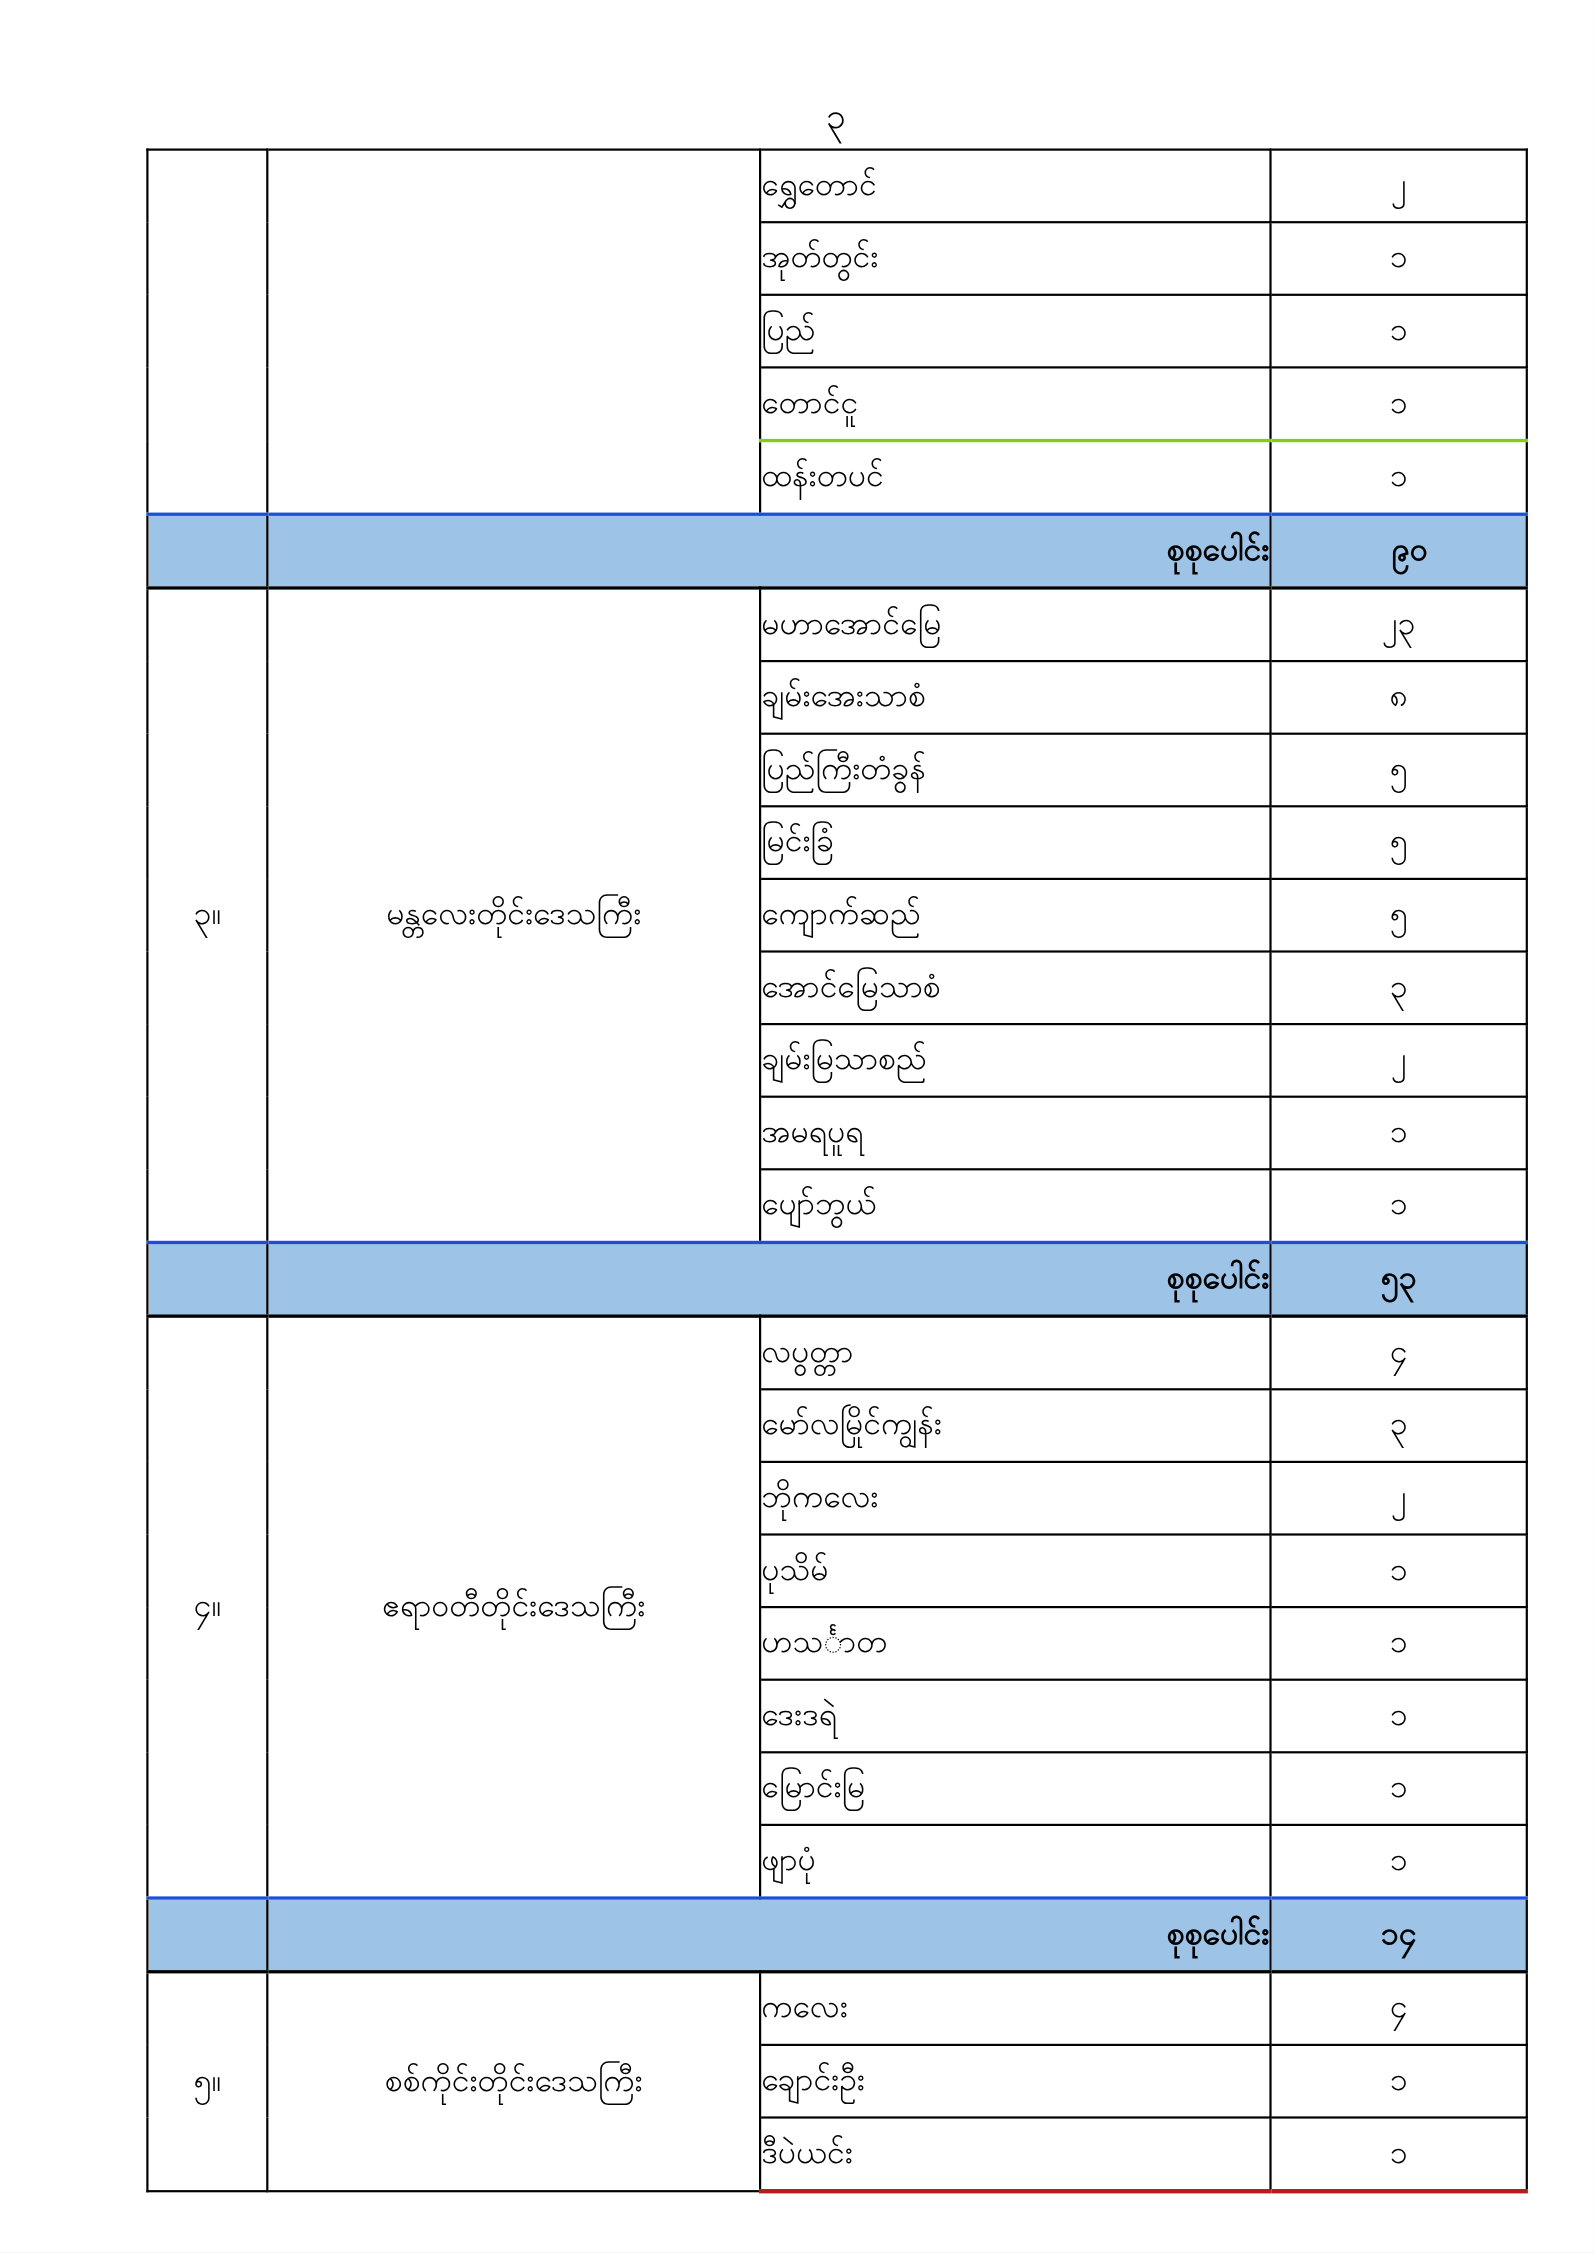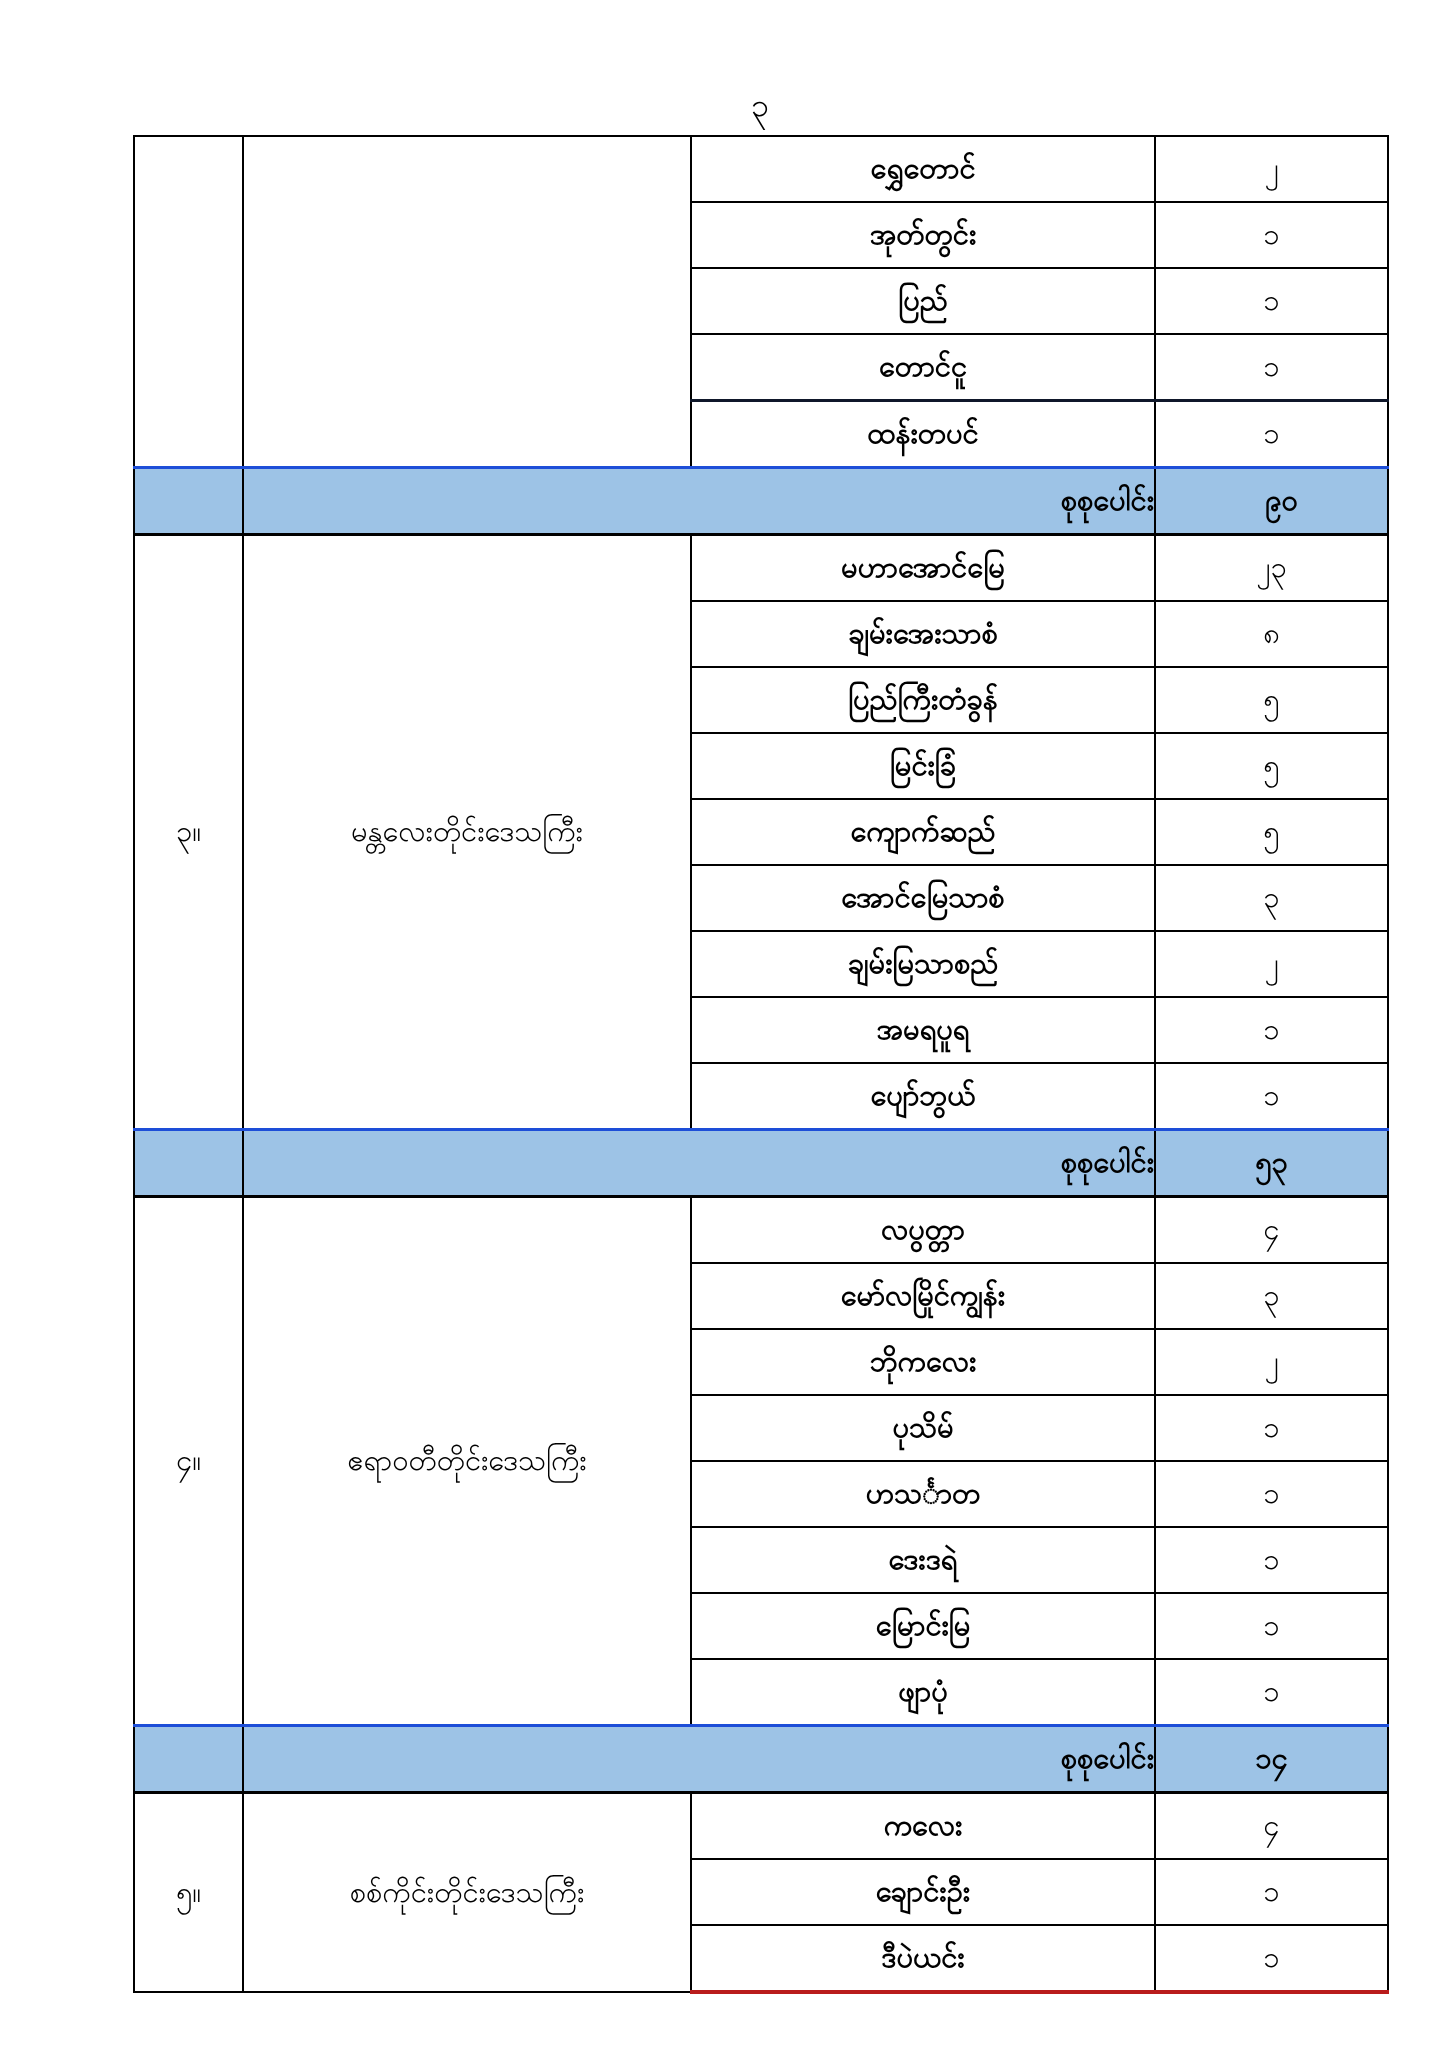--- a/index.html
+++ b/index.html
@@ -34,30 +34,30 @@
     border: 2px solid #000;
     height: 64px;
     font-size: 29px;
     line-height: 1.15;
     padding: 0;
     vertical-align: middle;
     overflow: hidden;
   }
   td.c1 { text-align: center; }
   td.c2 { text-align: center; padding-left: 16px; }
-  td.c3 { text-align: center; padding-left: 20px; font-weight: bold; }
+  td.c3 { text-align: left; padding-left: 20px; }
   td.c4 { text-align: center; }
   tr.total-row td {
     font-weight: bold;
     border-top: 3px solid #1d4ed8;
     border-bottom: 3px solid #000;
   }
   td.total-label { text-align: right; padding-right: 16px; }
   
-  tbody tr:nth-child(5) td { border-top: 3px solid #0f172a; }
+  tbody tr:nth-child(5) td { border-top: 3px solid #84cc16; }
   
   tbody tr:last-child td { border-bottom: 4px solid #b91c1c; }
 </style>
 </head>
 <body>
 
 <div class="page">
   <div class="page-number">၃</div>
 
   <table class="regions">

